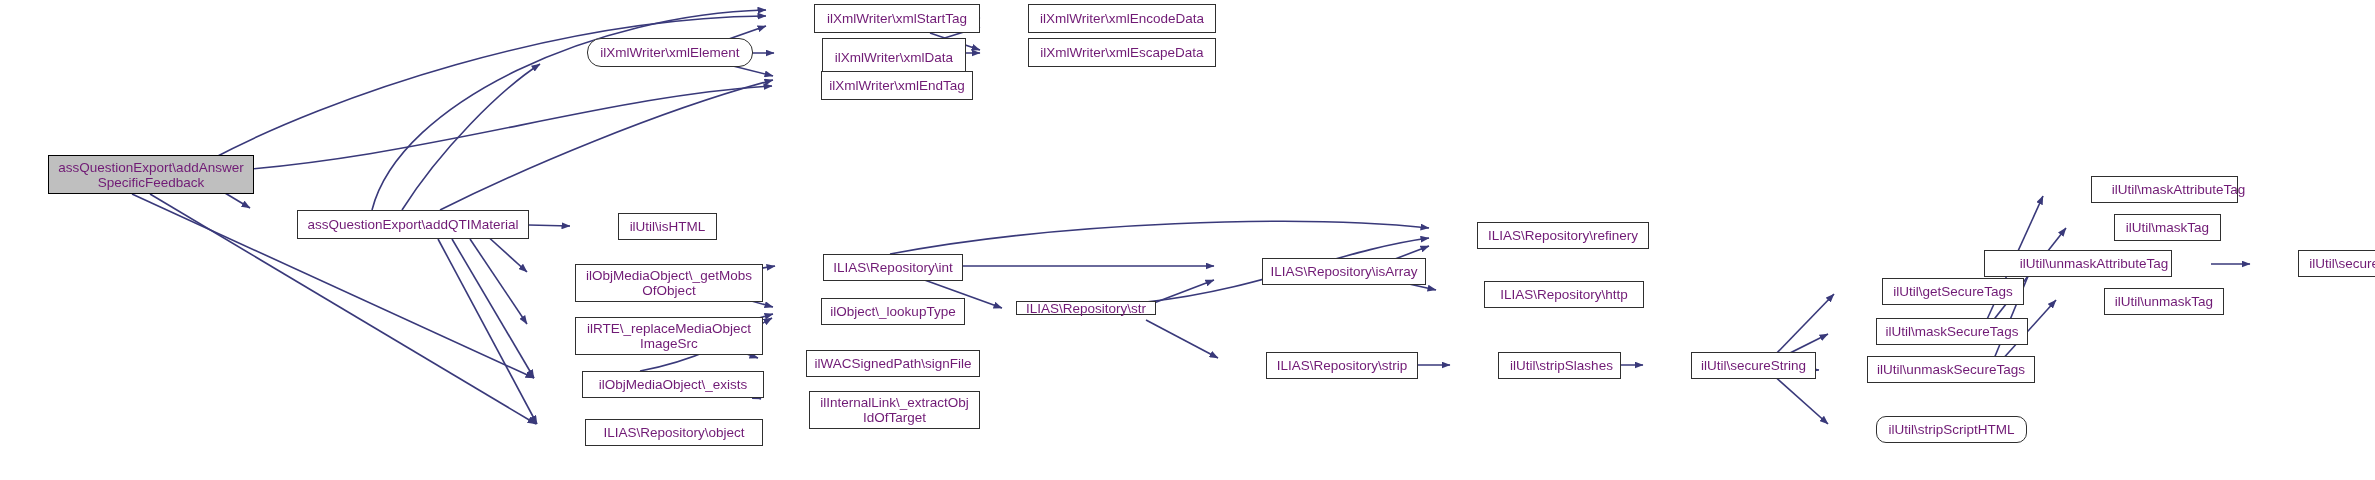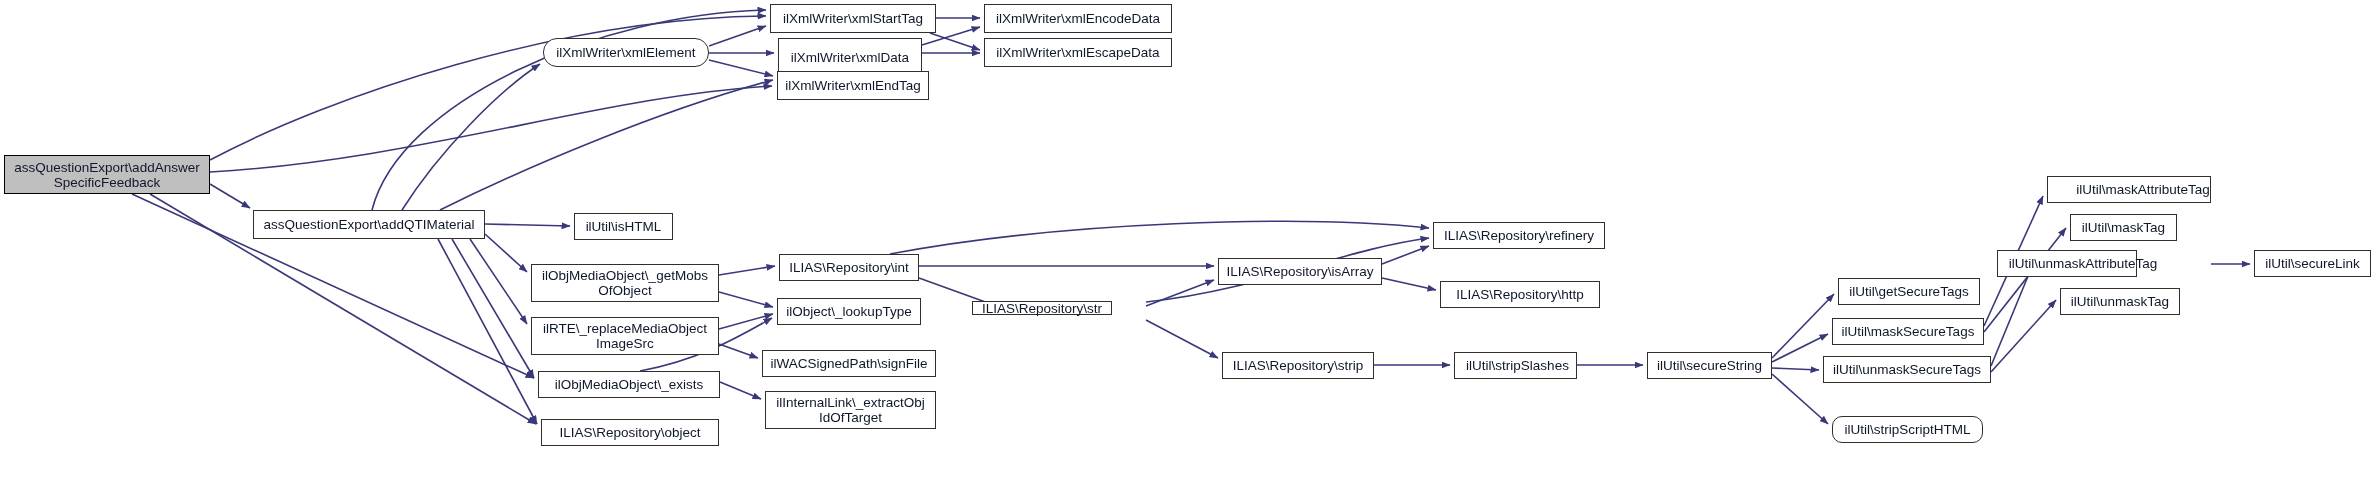--- a/index.html
+++ b/index.html
@@ -10,30 +10,31 @@
     background:#ffffff;
     font-family:"Liberation Sans", sans-serif;
     overflow:hidden;
   }
   #edges{position:absolute;left:0;top:0;width:2375px;height:480px;}
   .node{
     position:absolute;
     box-sizing:border-box;
     border:1px solid #2f2f2f;
     background:#ffffff;
-    color:#0f172a;
+    color:#701a75;
     font-size:13.5px;
     line-height:15px;
     display:flex;
     align-items:center;
     justify-content:center;
     text-align:center;
     white-space:pre-line;
     padding:0 4px;
     z-index:5;
+    margin-left:44px;
   }
   .node.root{
     background:#bfbfbf;
     border:1px solid #000000;
   }
 </style>
 </head>
 <body>
 
 <div id="canvas" style="width: 2375px; height: 480px; background: rgb(255, 255, 255);">
@@ -117,19 +118,19 @@
       <div class="node" style="left: 1222px; top: 352px; width: 152px; height: 27px; background: rgb(255, 255, 255); border-color: rgb(47, 47, 47);">ILIAS\Repository\strip</div>
       <div class="node" style="left: 1218px; top: 258px; width: 164px; height: 27px; background: rgb(255, 255, 255); border-color: rgb(47, 47, 47);">ILIAS\Repository\isArray</div>
       <div class="node" style="left: 1433px; top: 222px; width: 172px; height: 27px; background: rgb(255, 255, 255); border-color: rgb(47, 47, 47);">ILIAS\Repository\refinery</div>
       <div class="node" style="left: 1440px; top: 281px; width: 160px; height: 27px; background: rgb(255, 255, 255); border-color: rgb(47, 47, 47);">ILIAS\Repository\http</div>
       <div class="node" style="left: 1454px; top: 352px; width: 123px; height: 27px; background: rgb(255, 255, 255); border-color: rgb(47, 47, 47); padding-left: 8px;">ilUtil\stripSlashes</div>
       <div class="node" style="left: 1647px; top: 352px; width: 125px; height: 27px; background: rgb(255, 255, 255); border-color: rgb(47, 47, 47);">ilUtil\secureString</div>
       <div class="node" style="left: 1838px; top: 278px; width: 142px; height: 27px; background: rgb(255, 255, 255); border-color: rgb(47, 47, 47);">ilUtil\getSecureTags</div>
       <div class="node" style="left: 1832px; top: 318px; width: 152px; height: 27px; background: rgb(255, 255, 255); border-color: rgb(47, 47, 47);">ilUtil\maskSecureTags</div>
       <div class="node" style="left: 1823px; top: 356px; width: 168px; height: 27px; background: rgb(255, 255, 255); border-color: rgb(47, 47, 47);">ilUtil\unmaskSecureTags</div>
       <div class="node" style="left: 1832px; top: 416px; width: 151px; height: 27px; background: rgb(255, 255, 255); border-color: rgb(47, 47, 47); border-radius: 10px;">ilUtil\stripScriptHTML</div>
-      <div class="node" style="left: 2047px; top: 176px; width: 164px; height: 27px; background: rgb(255, 255, 255); border-color: rgb(47, 47, 47); padding-left: 32px;">ilUtil\maskAttributeTag</div>
+      <div class="node" style="left: 2047px; top: 176px; width: 147px; height: 27px; background: rgb(255, 255, 255); border-color: rgb(47, 47, 47); padding-left: 32px;">ilUtil\maskAttributeTag</div>
       <div class="node" style="left: 2070px; top: 214px; width: 107px; height: 27px; background: rgb(255, 255, 255); border-color: rgb(47, 47, 47);">ilUtil\maskTag</div>
-      <div class="node" style="left: 1997px; top: 250px; width: 140px; height: 27px; background: rgb(255, 255, 255); border-color: rgb(47, 47, 47); padding-left: 36px;">ilUtil\unmaskAttributeTag</div>
+      <div class="node" style="left: 1940px; top: 250px; width: 188px; height: 27px; background: rgb(255, 255, 255); border-color: rgb(47, 47, 47); padding-left: 36px;">ilUtil\unmaskAttributeTag</div>
       <div class="node" style="left: 2060px; top: 288px; width: 120px; height: 27px; background: rgb(255, 255, 255); border-color: rgb(47, 47, 47);">ilUtil\unmaskTag</div>
       <div class="node" style="left: 2254px; top: 250px; width: 117px; height: 27px; background: rgb(255, 255, 255); border-color: rgb(47, 47, 47);">ilUtil\secureLink</div>
     </div>
 </div>
 
 </body></html>

